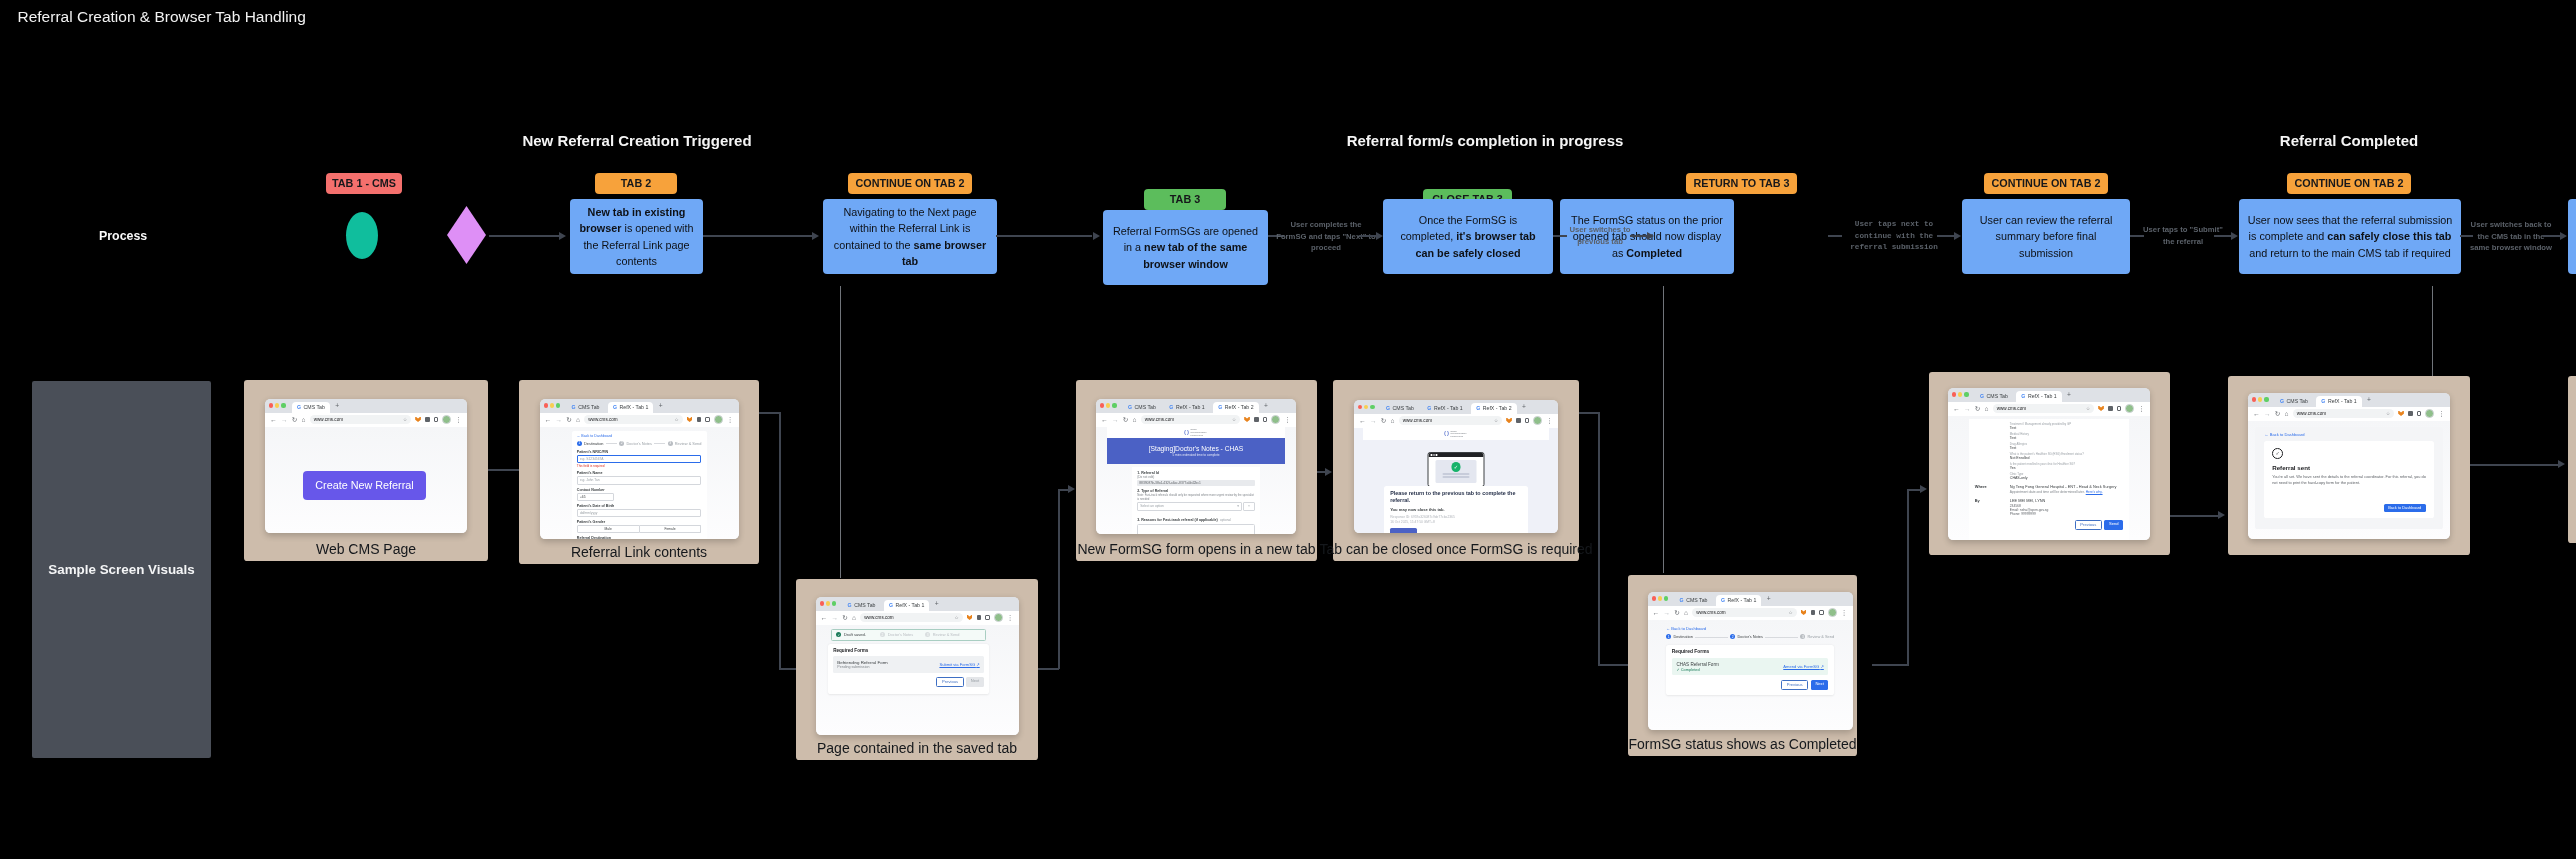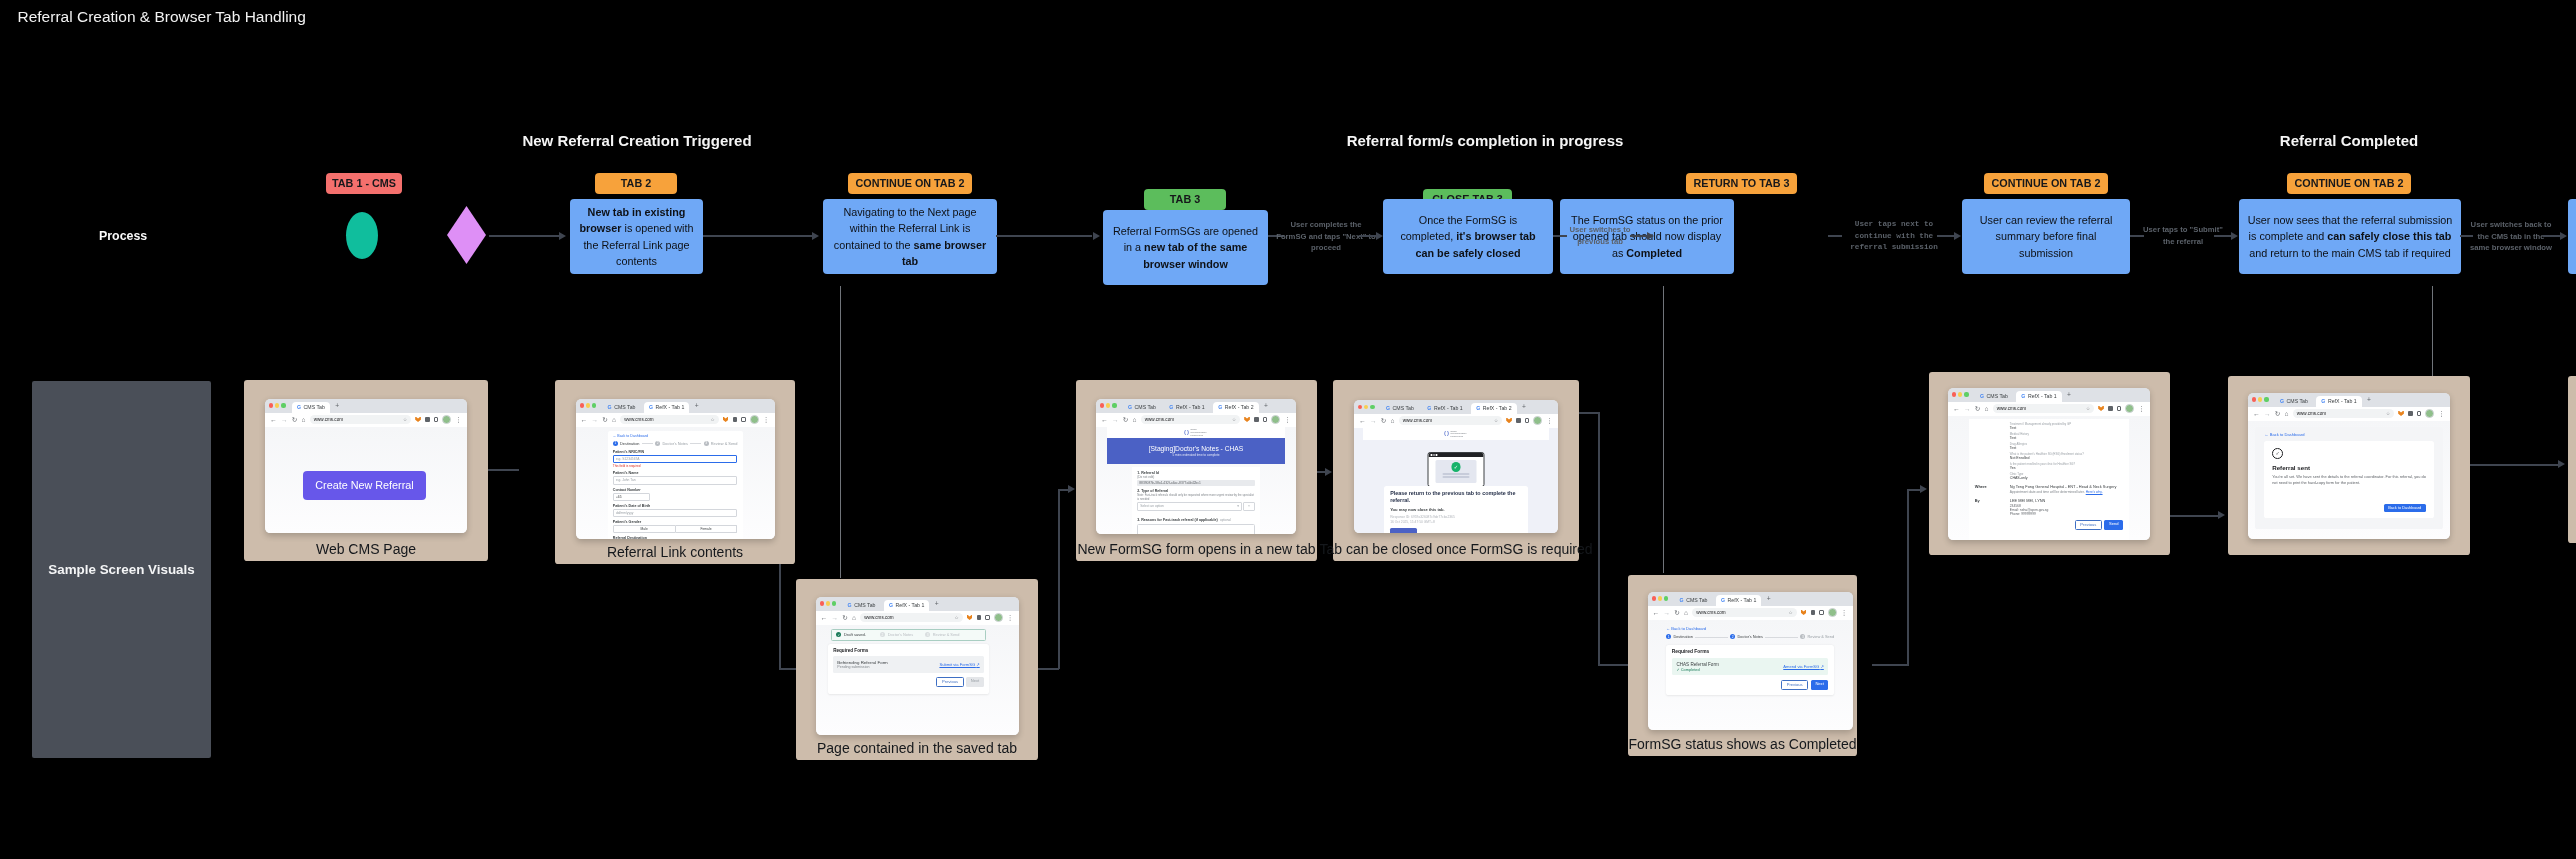--- a/index.html
+++ b/index.html
@@ -200,21 +200,21 @@
       <div class="ava"></div>
       <span>⋮</span>
     </div>
     <div class="pbody">
       <div style="position:absolute;left:38px;top:44px;width:123px;height:29px;background:#6757EA;border-radius:4.1px;display:flex;align-items:center;justify-content:center;color:#fff;font-size:10.8px;">Create New Referral</div>
     </div>
   </div>
   <div class="cap">Web CMS Page</div>
 </div>
 
-<div class="card" style="left:519px;top:380px;width:240px;height:184px;margin-left:36px;">
+<div class="card" style="left:519px;top:380px;width:240px;height:184px;">
   <div class="bwin" style="left:20.6px;top:18.5px;width:199px;height:140px;">
     <div class="tbar">
       <div class="lights">
           <div class="dot r"></div>
           <div class="dot y"></div>
           <div class="dot g"></div>
         </div>
       <div class="tab">
           <span class="gico">G</span>
           <span>CMS Tab</span>

